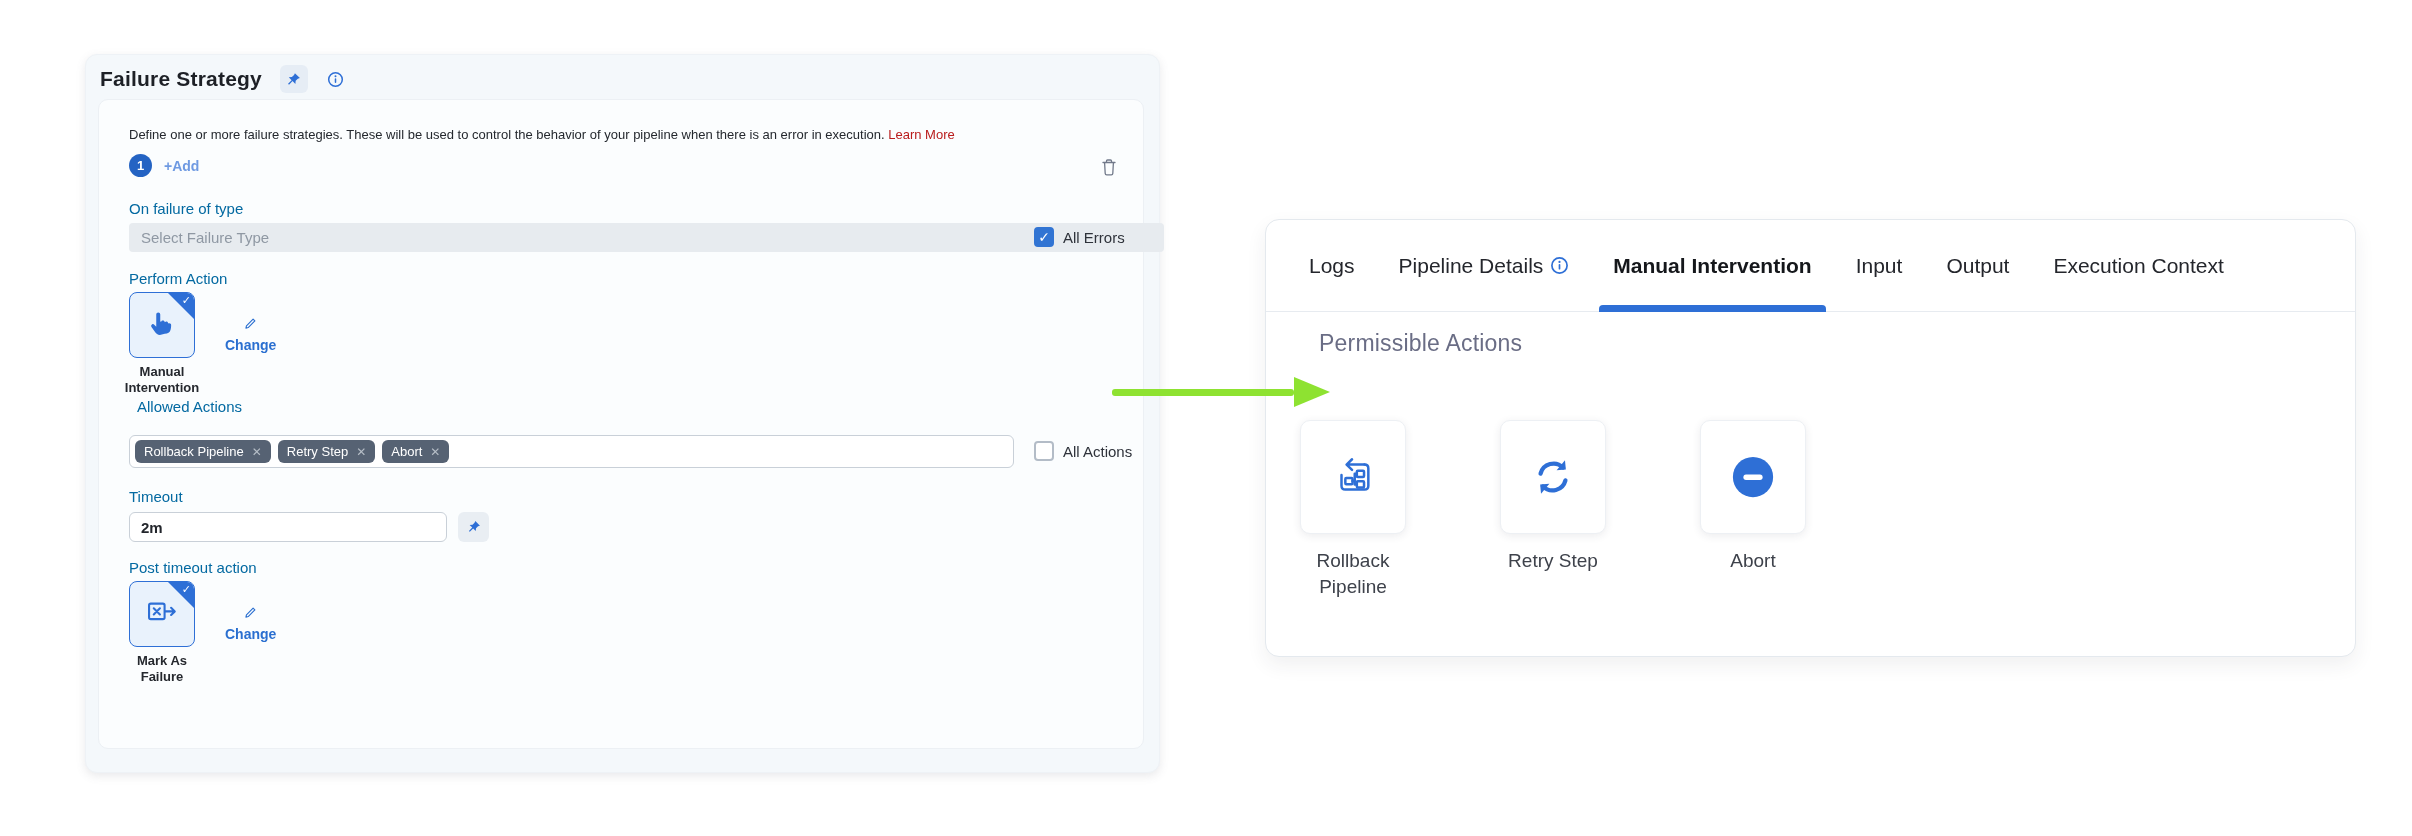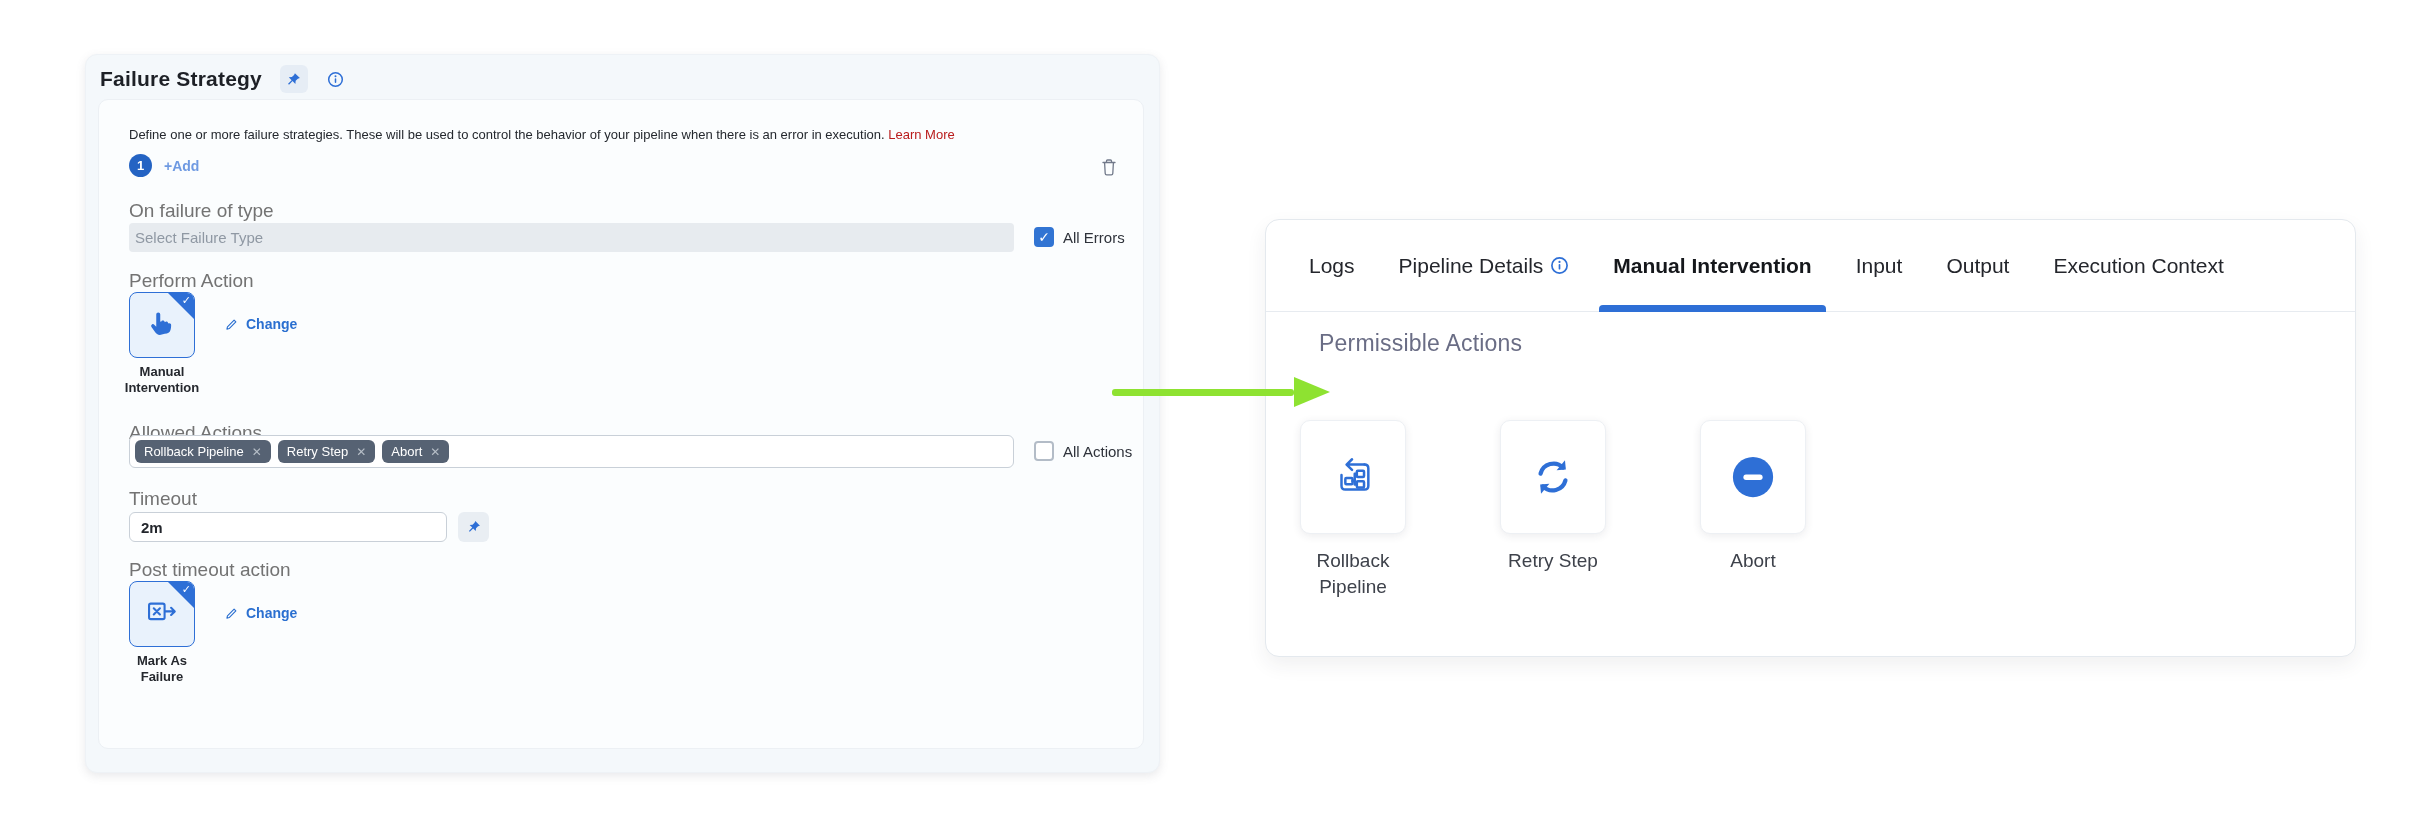--- a/index.html
+++ b/index.html
@@ -21,29 +21,29 @@
 
   .desc{position:absolute;left:30px;top:26px;width:930px;font-size:13px;color:#24282e;line-height:17px;}
   .learn-more{color:#b91c1c;cursor:pointer;text-decoration:none;}
 
   .step-row{position:absolute;left:30px;top:54px;display:flex;align-items:center;gap:12px;}
   .step-badge{width:23px;height:23px;border-radius:50%;background:#2463c3;color:#fff;
     font-size:13px;font-weight:700;display:flex;align-items:center;justify-content:center;}
   .add-link{font-size:14px;font-weight:600;color:#6f9ae2;cursor:pointer;}
   .trash-btn{position:absolute;right:26px;top:58px;cursor:pointer;}
 
-  .f-label{position:absolute;left:30px;font-size:19px;color:#737373;}
+  .f-label{position:absolute;left:30px;font-size:15px;color:#0369a1;}
   .lbl-failure-type{top:100px;}
   .lbl-perform{top:170px;}
-  .lbl-allowed{top:322px;}
+  .lbl-allowed{top:298px;margin-left:8px;}
   .lbl-timeout{top:388px;text-align:right;}
   .lbl-post{top:459px;}
 
-  .select-input{position:absolute;left:30px;top:123px;width:885px;height:29px;background:#e7ebef;
-    border:none;border-radius:4px;padding:0 6px;font-size:15px;color:#343a42;}
+  .select-input{position:absolute;left:30px;top:123px;width:1035px;height:29px;background:#e7ebef;
+    border:none;border-radius:4px;padding:0 12px;font-size:15px;color:#343a42;}
   .select-input::placeholder{color:#8f98a3;}
 
   .cb-cluster{position:absolute;display:flex;align-items:center;gap:9px;}
   .cluster-errors{left:935px;top:127px;}
   .cluster-actions{left:935px;top:341px;}
   .cb{width:20px;height:20px;border-radius:4px;border:2px solid #b3bcc7;background:#fff;
     display:flex;align-items:center;justify-content:center;cursor:pointer;}
   .cb .cb-check{display:none;color:#fff;font-size:14px;font-weight:700;line-height:1;}
   .cb.checked{background:#3174d3;border-color:#3174d3;}
   .cb.checked .cb-check{display:block;}
@@ -52,21 +52,21 @@
   .action-tile{position:absolute;width:66px;height:66px;border-radius:8px;background:#e9f2fc;
     border:1.5px solid #2e6fd6;overflow:hidden;cursor:pointer;}
   .tile-perform{left:30px;top:192px;}
   .tile-post{left:30px;top:481px;}
   .corner-check{position:absolute;top:0;right:0;width:0;height:0;
     border-top:26px solid #2e6fd6;border-left:26px solid transparent;}
   .corner-tick{position:absolute;top:1px;right:3px;color:#fff;font-size:11px;font-weight:700;}
   .tile-icon{position:absolute;left:50%;top:50%;transform:translate(-50%,-50%);}
 
   .change-link{position:absolute;display:flex;align-items:center;gap:7px;cursor:pointer;
-    font-size:14px;font-weight:600;color:#2a6fd0;}
+    font-size:14px;font-weight:600;color:#2a6fd0;flex-direction:column;}
   .change-perform{left:126px;top:216px;}
   .change-post{left:126px;top:505px;}
 
   .tile-caption{position:absolute;width:90px;text-align:center;font-size:13px;font-weight:600;
     color:#25282e;line-height:16px;}
   .caption-perform{left:18px;top:264px;}
   .caption-post{left:18px;top:553px;}
 
   .tags-input{position:absolute;left:30px;top:335px;width:885px;height:33px;background:#fff;
     border:1px solid #c9d0d8;border-radius:6px;display:flex;align-items:center;gap:7px;padding:0 5px;}

